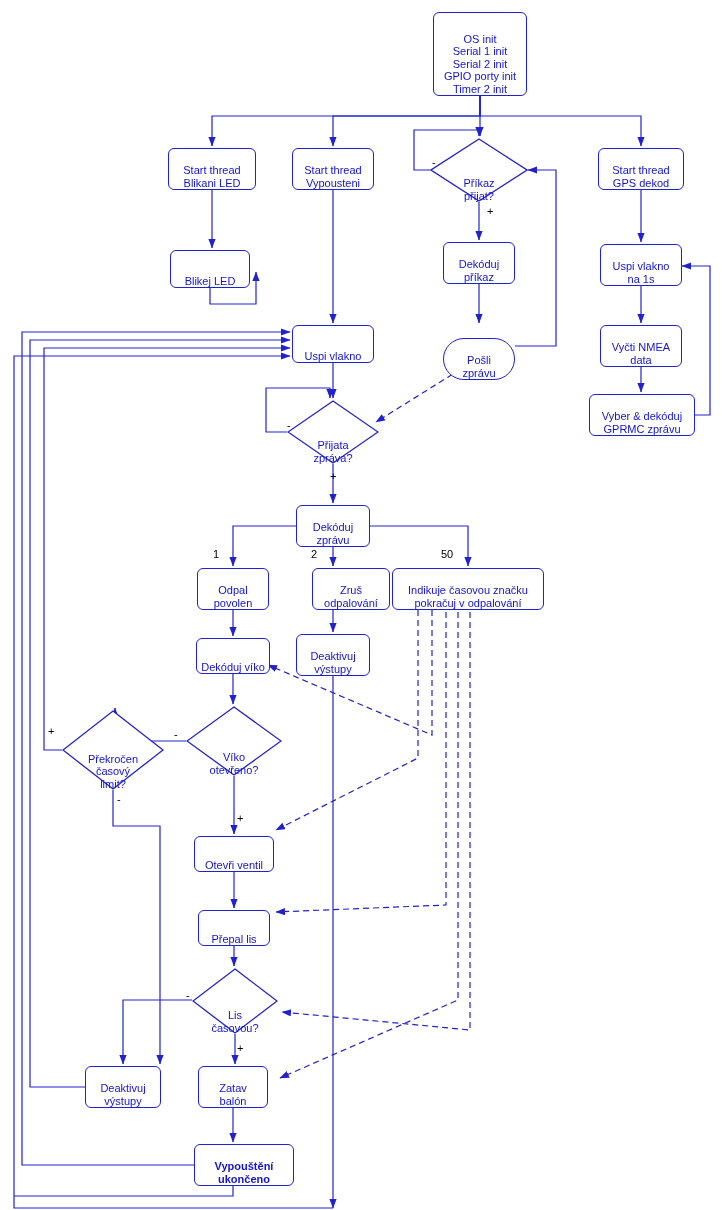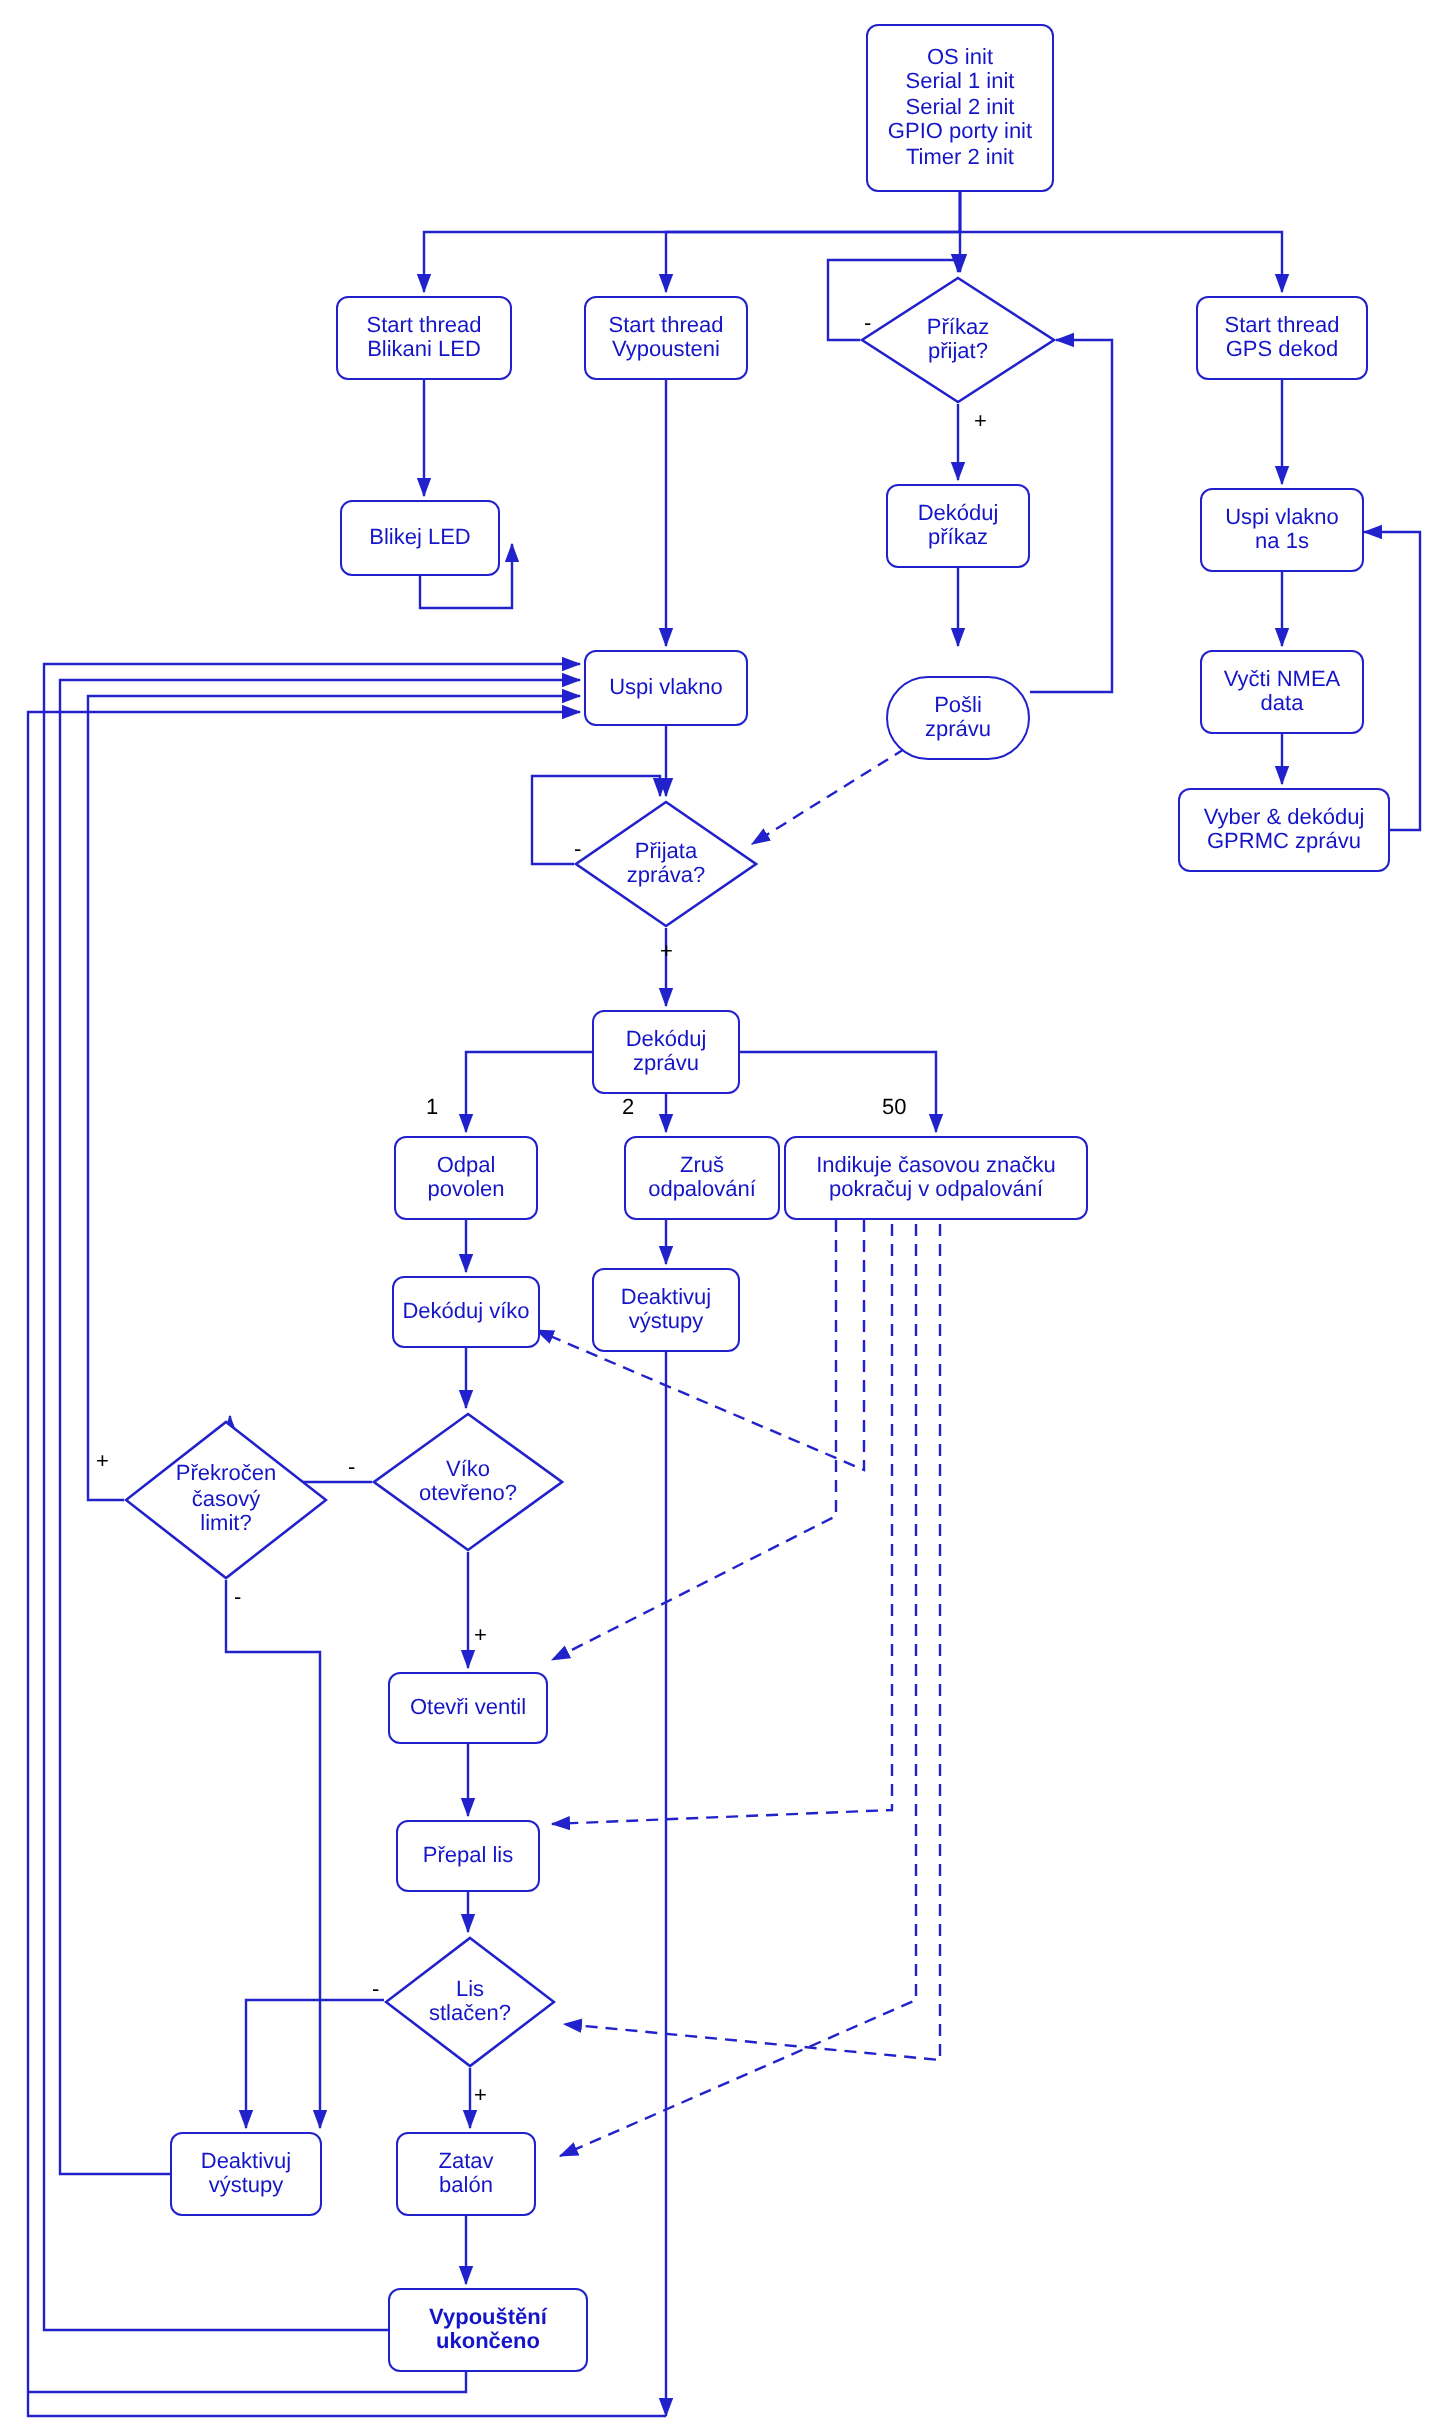--- a/index.html
+++ b/index.html
@@ -25,21 +25,21 @@
     height: 1210px;
   }
   .node {
     position: absolute;
     box-sizing: border-box;
     color: #1414c8;
     font-size: 11px;
     line-height: 12.5px;
     text-align: center;
     display: flex;
-    align-items: center;
+    align-items: flex-end;
     justify-content: center;
     white-space: pre-line;
   }
   .node.box {
     border: 1px solid #2222cc;
     border-radius: 6px;
     background: #ffffff;
   }
   .node.diamond {
     background: transparent;
@@ -230,21 +230,21 @@
 
   <div class="node box" style="left:194px;top:836px;width:80px;height:36px;"><span>Otevři ventil</span></div>
 
   <div class="node box" style="left:198px;top:910px;width:72px;height:36px;"><span>Přepal lis</span></div>
 
   <div class="node diamond" style="left:192px;top:968px;width:86px;height:66px;">
     <svg class="dshape" viewBox="0 0 86 66" preserveAspectRatio="none">
         <polygon points="43,1 85,33 43,65 1,33" fill="#ffffff" stroke="#2222cc" stroke-width="1.3"></polygon>
       </svg>
     <span class="dlabel">Lis
-stlačen?</span>
+časovou?</span>
   </div>
 
   <div class="node box" style="left:85px;top:1066px;width:76px;height:42px;"><span>Deaktivuj
 výstupy</span></div>
 
   <div class="node box" style="left:198px;top:1066px;width:70px;height:42px;"><span>Zatav
 balón</span></div>
 
   <div class="node box" style="left:194px;top:1144px;width:100px;height:42px;font-weight:bold;"><span>Vypouštění
 ukončeno</span></div>

